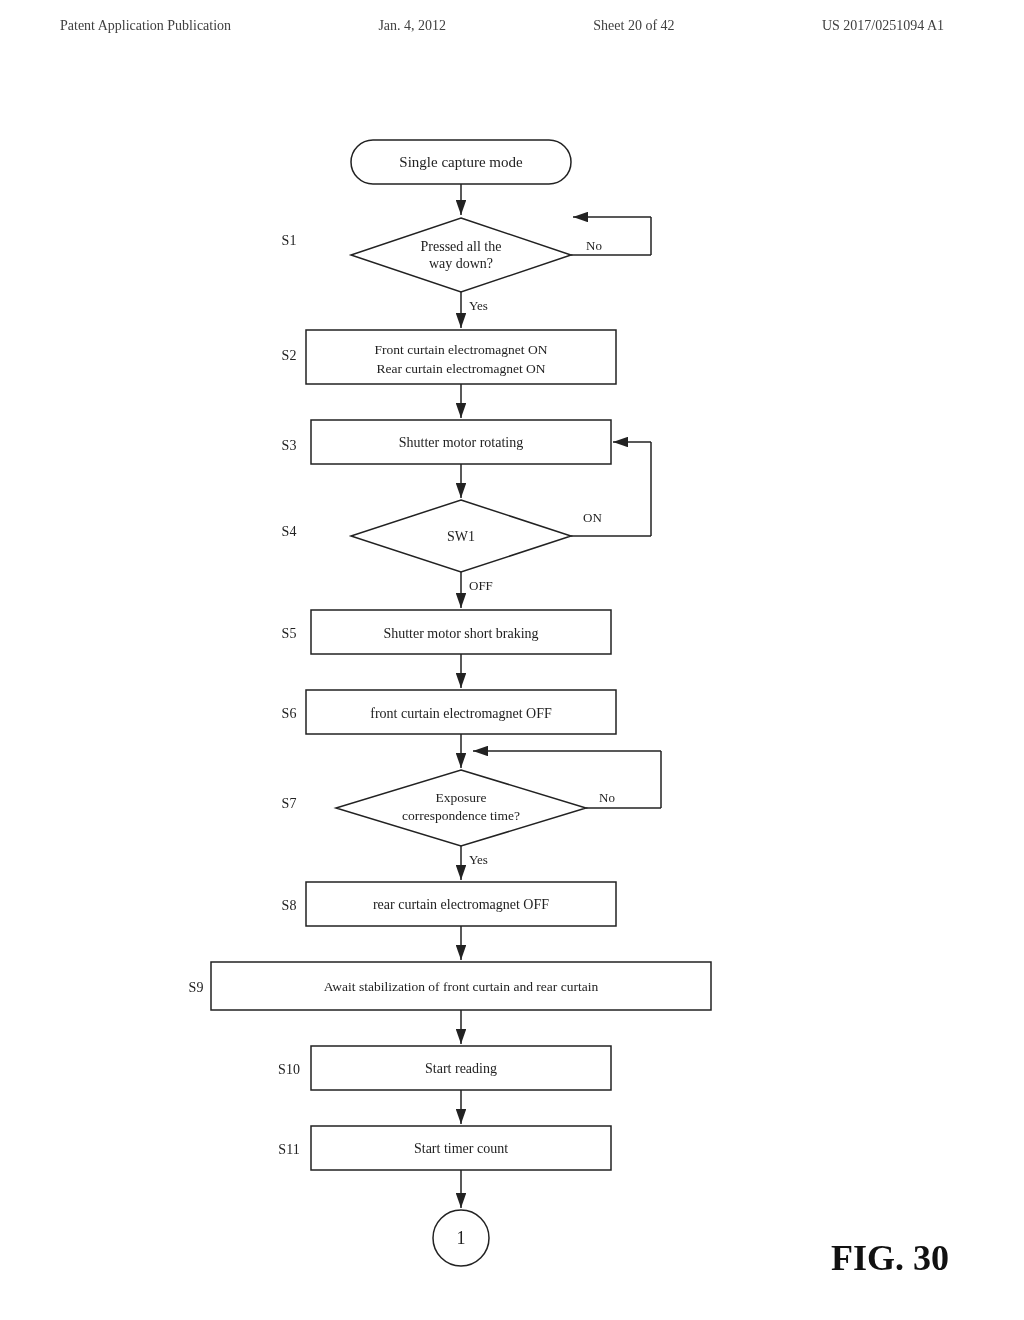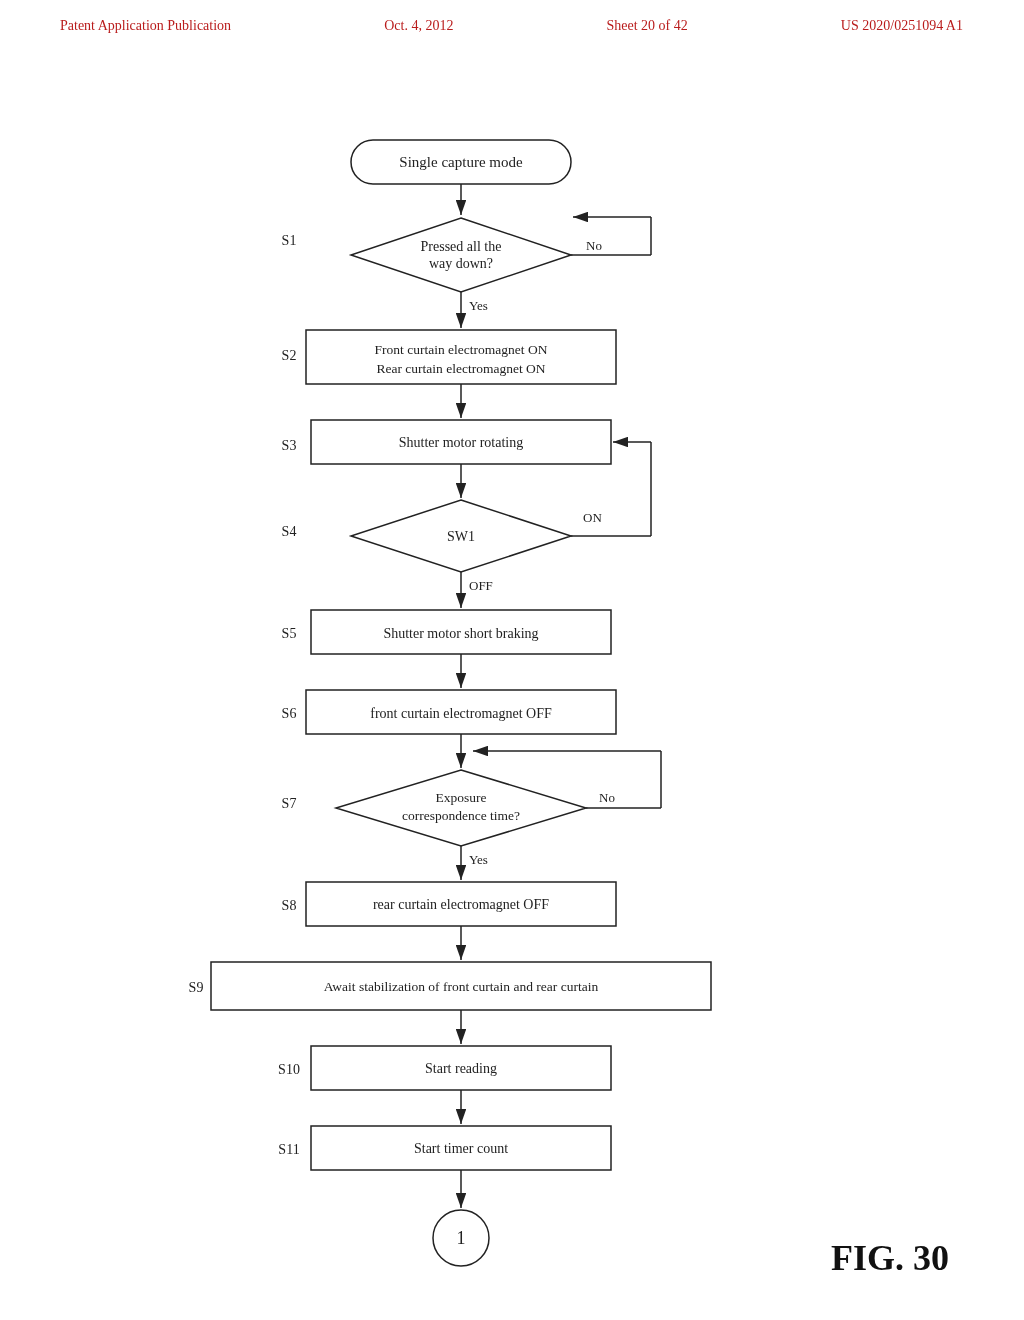--- a/index.html
+++ b/index.html
@@ -10,23 +10,23 @@
       font-family: 'Times New Roman', Times, serif;
       overflow: hidden;
       position: relative;
     }
 
     
     .header {
       display: flex;
       justify-content: space-between;
       align-items: center;
-      padding: 18px 61px 10px 60px;
+      padding: 18px 80px 10px 60px;
       font-size: 14px;
-      color: #b91c1c;
+      color: #404040;
     }
 
     
     .diagram {
       position: absolute;
       top: 60px;
       left: 0;
       width: 1024px;
       height: 1260px;
       margin-left: 11px;
@@ -35,23 +35,23 @@
     svg {
       width: 1024px;
       height: 1260px;
     }
   </style>
 </head>
 <body>
 
 <div class="header">
   <span>Patent Application Publication</span>
-  <span>Oct. 4, 2012</span>
+  <span>Jan. 4, 2012</span>
   <span>Sheet 20 of 42</span>
-  <span>US 2020/0251094 A1</span>
+  <span>US 2017/0251094 A1</span>
 </div>
 
 <div class="diagram">
   <svg viewBox="0 0 1024 1260" xmlns="http://www.w3.org/2000/svg" font-family="Times New Roman, serif">
 
     <defs>
       <marker id="arrowhead" markerWidth="10" markerHeight="7" refX="10" refY="3.5" orient="auto">
         <polygon points="0 0, 10 3.5, 0 7" fill="#222"></polygon>
       </marker>
     </defs>

